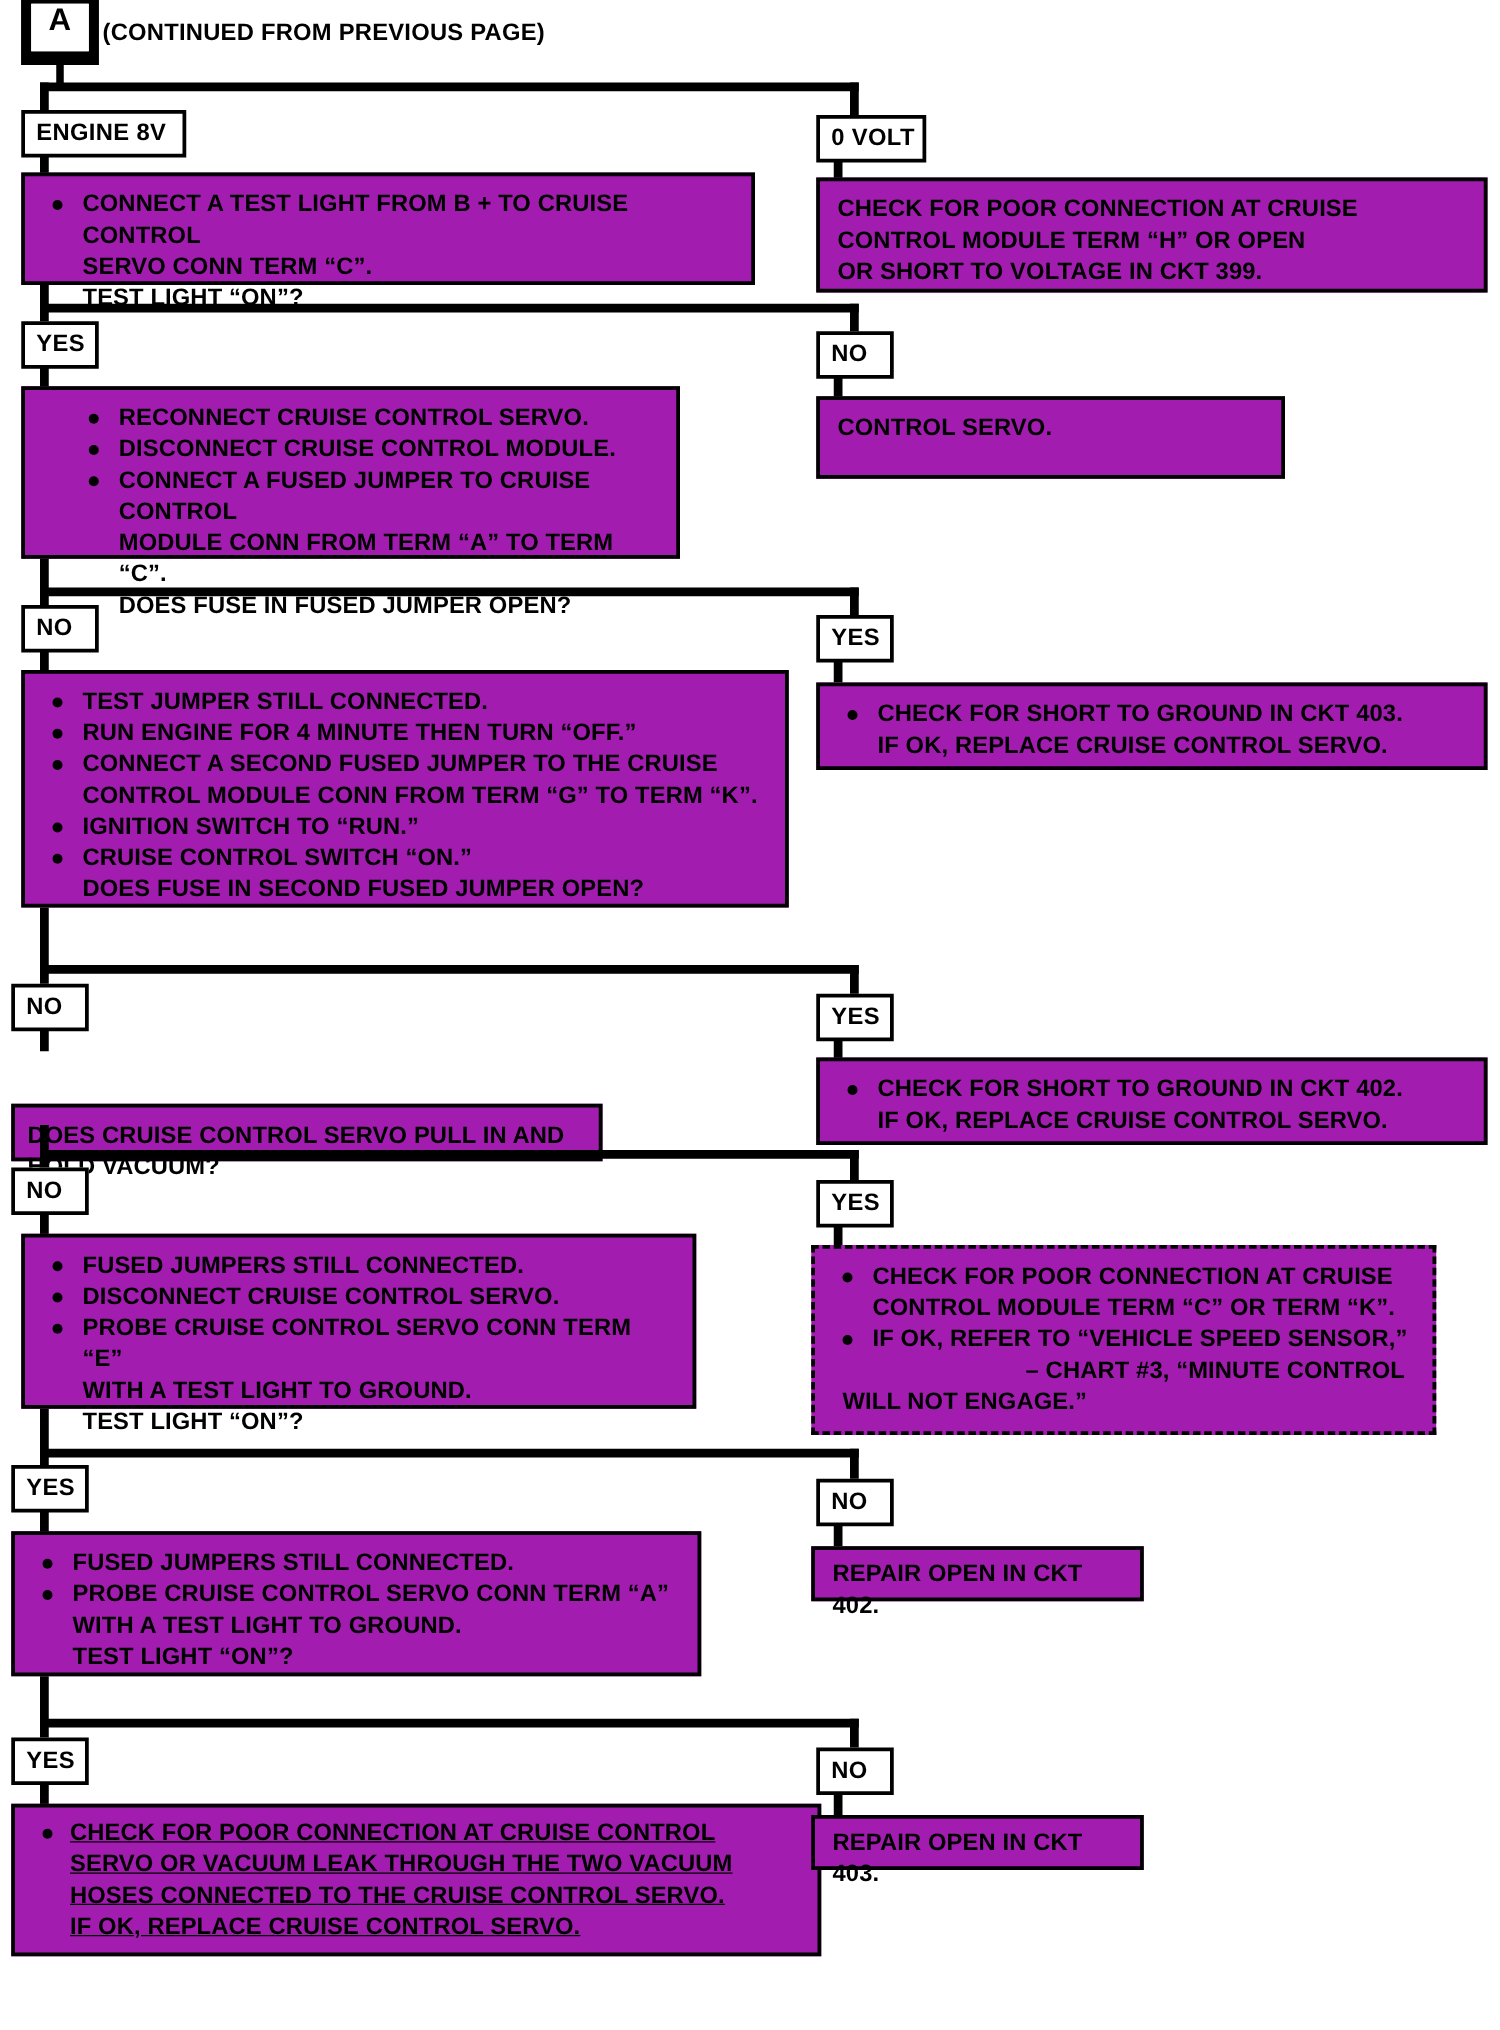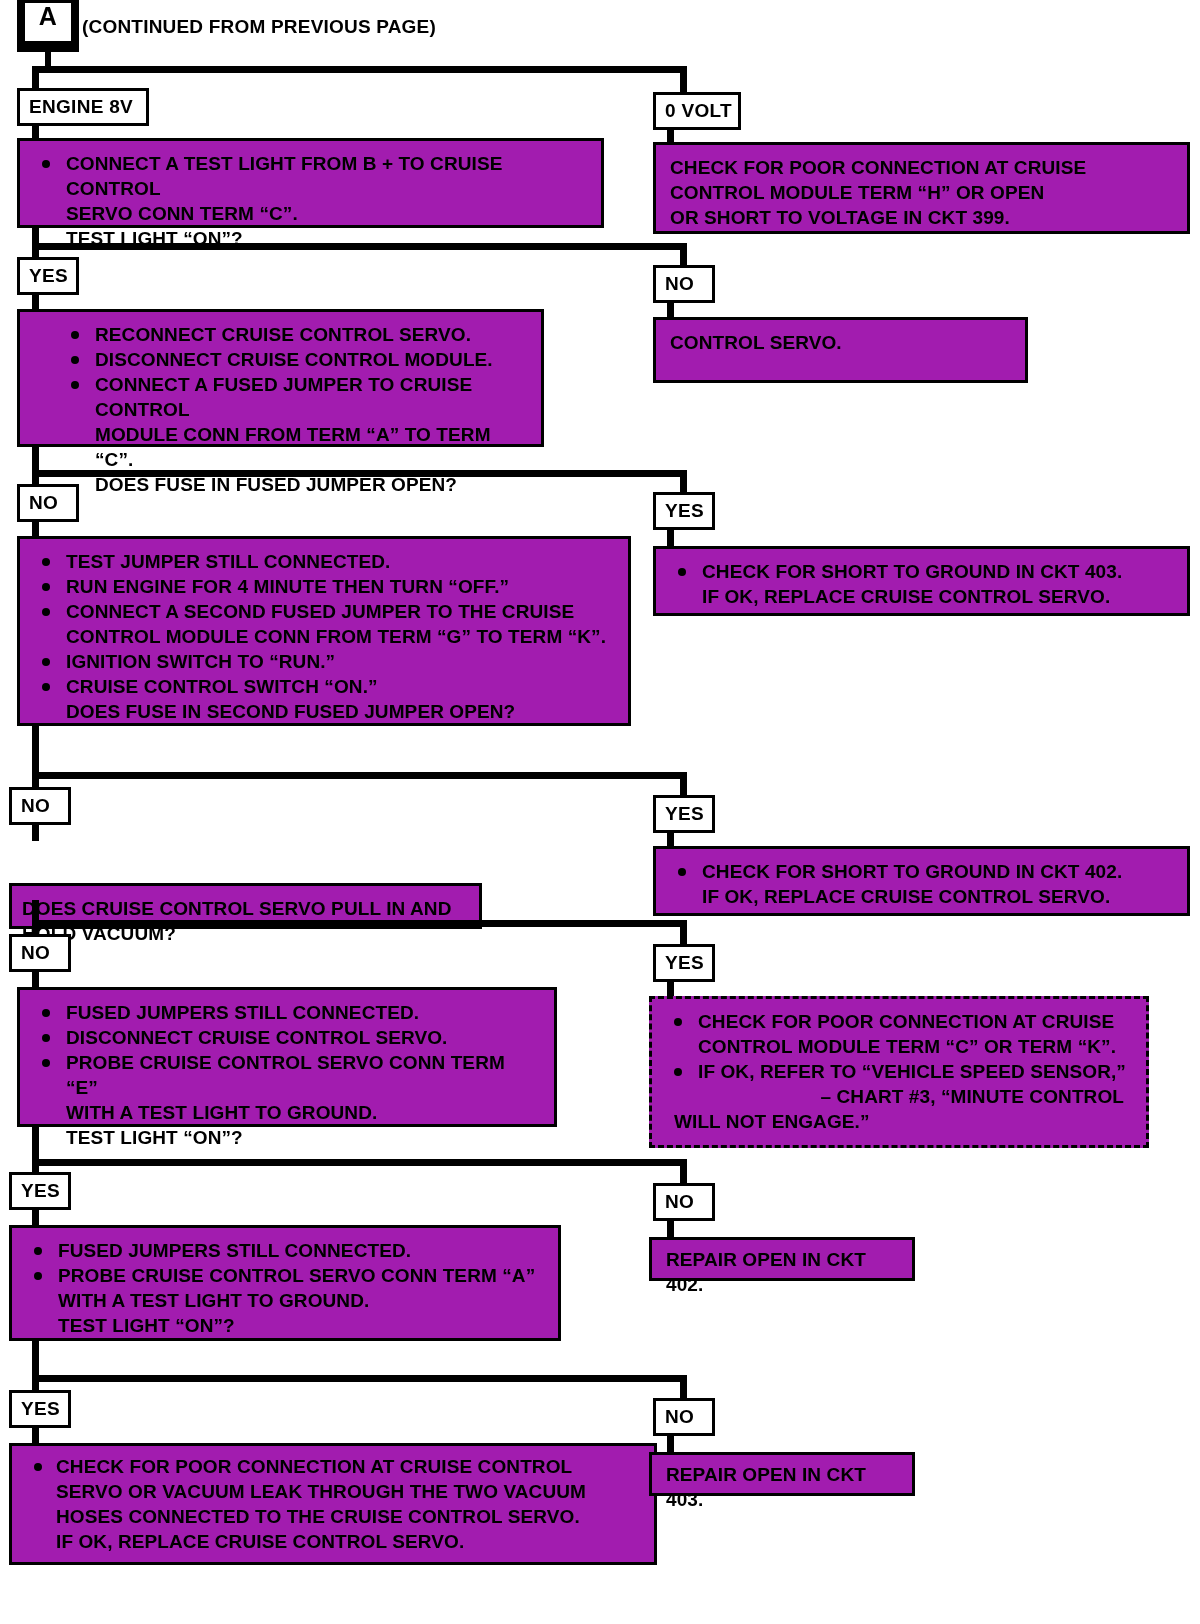--- a/index.html
+++ b/index.html
@@ -388,21 +388,21 @@
   </div>
   <div class="label-box" style="left:653px; top:1398px; width:62px; height:38px;">
     <span>NO</span>
   </div>
   <div class="vline" style="left:32px; top:1426px; height:18px;"></div>
   <div class="vline" style="left:667px; top:1434px; height:18px;"></div>
 
   <div class="box" style="left:9px; top:1443px; width:648px; height:122px;">
     <div class="box-inner" style="padding-top:8px;">
       <ul class="bullets txt">
-        <li style="padding-left:32px;">
+        <li style="padding-left:32px;text-decoration:underline;">
           <span>CHECK FOR POOR CONNECTION AT CRUISE CONTROL</span><br>
           <span>SERVO OR  VACUUM LEAK THROUGH THE TWO VACUUM</span><br>
           <span>HOSES CONNECTED TO THE CRUISE CONTROL SERVO.</span><br>
           <span>IF OK, REPLACE CRUISE CONTROL SERVO.</span>
         </li>
       </ul>
     </div>
   </div>
 
   <div class="box" style="left:649px; top:1452px; width:266px; height:44px;">

